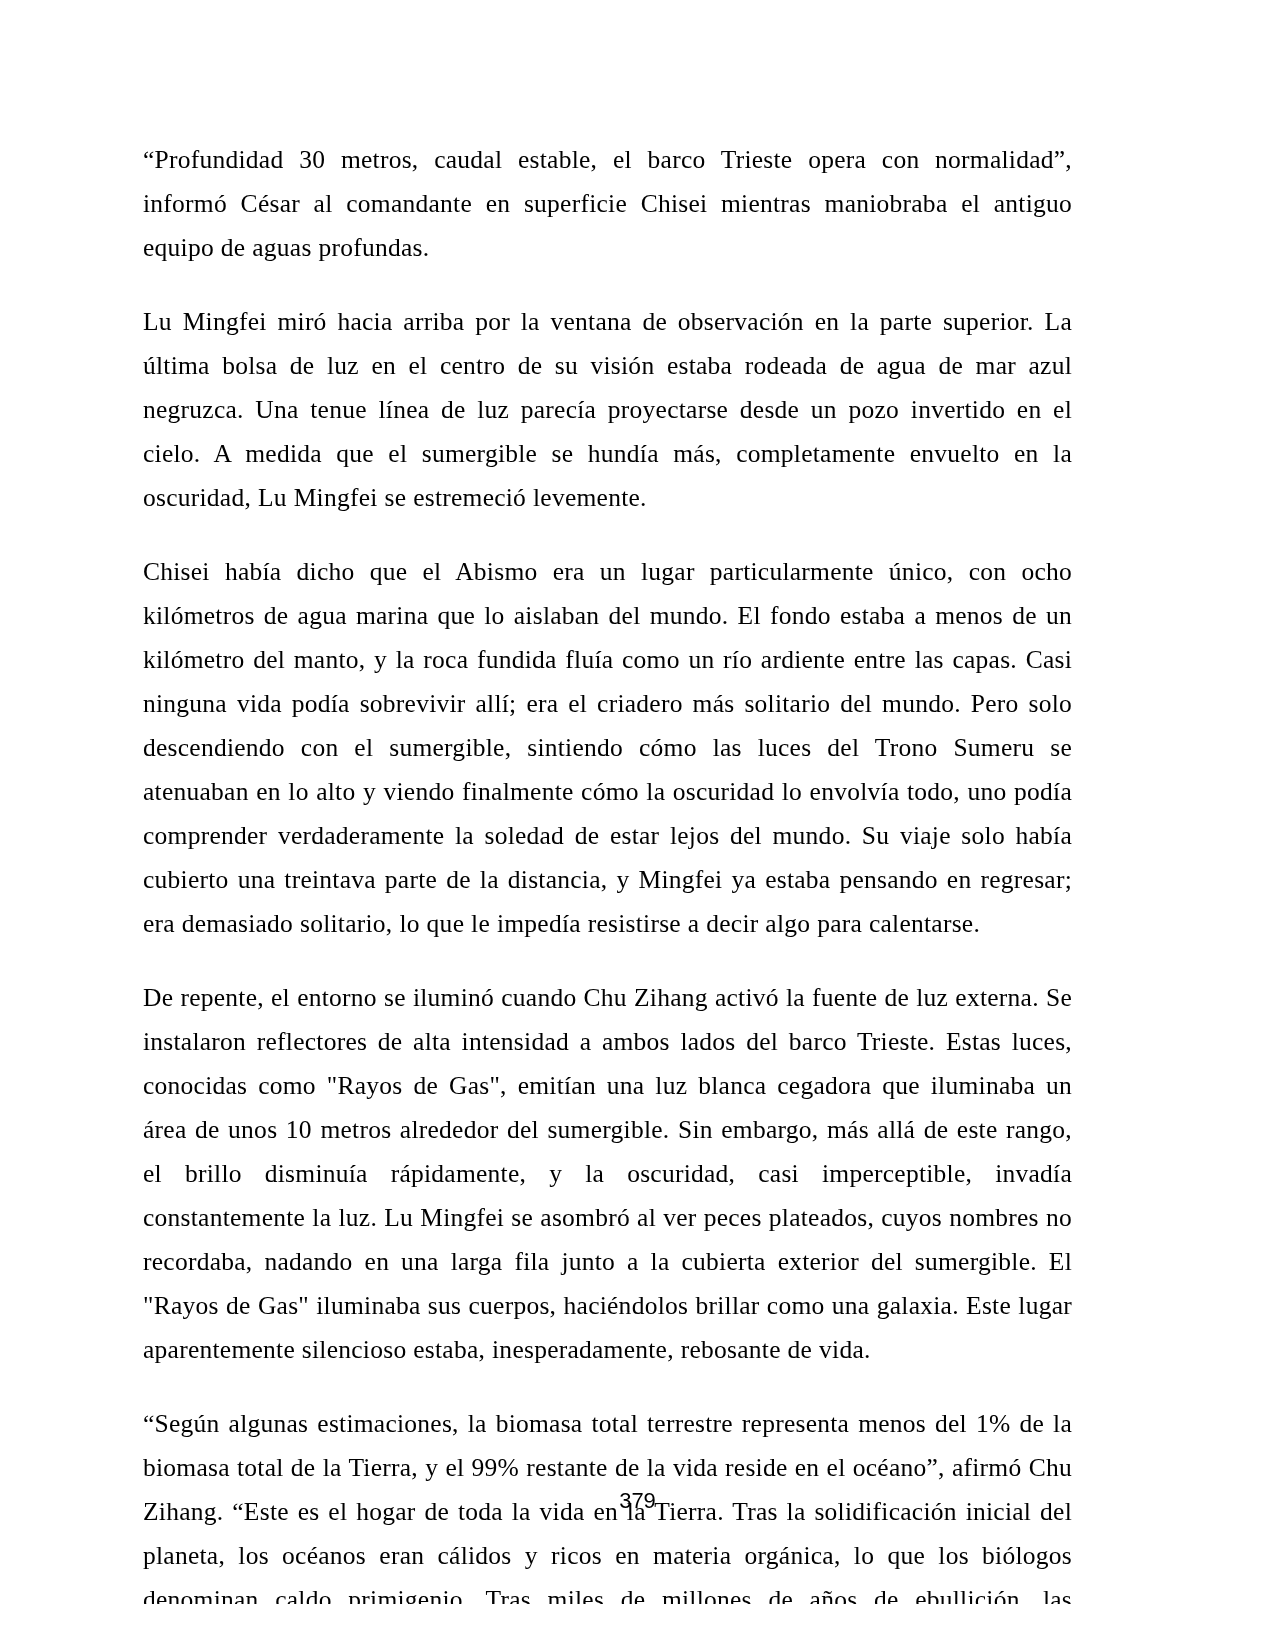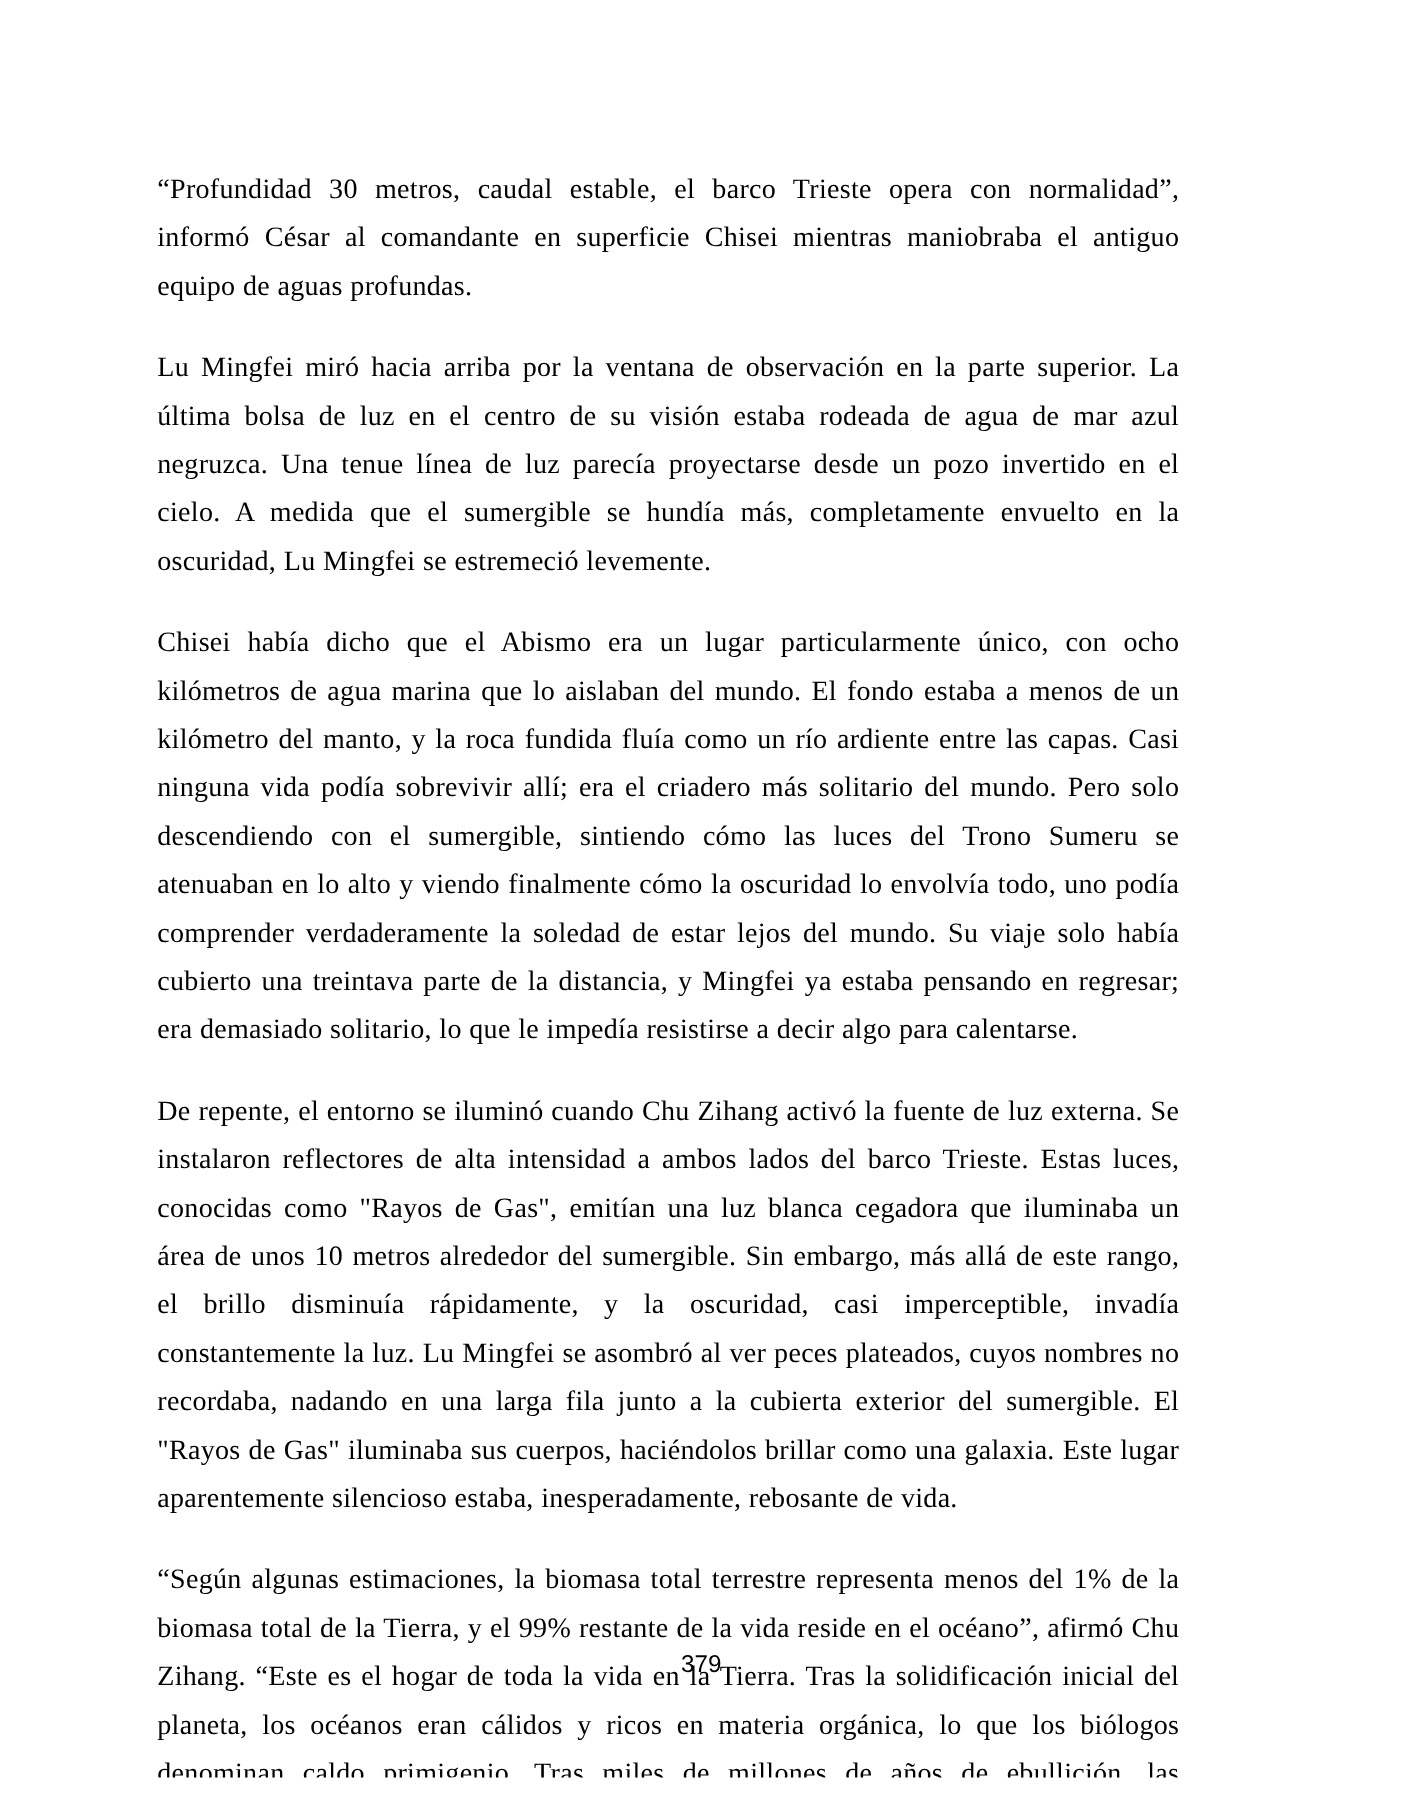--- a/index.html
+++ b/index.html
@@ -6,21 +6,21 @@
   html, body {
     margin: 0;
     padding: 0;
     background: #ffffff;
   }
   .page {
     position: relative;
     width: 1275px;
     height: 1604px;
     background: #ffffff;
-    margin: 12px auto;
+    margin: 0 auto;
     overflow: hidden;
     font-family: "Liberation Serif", "DejaVu Serif", serif;
     color: #000000;
   }
   .content {
     position: absolute;
     left: 143px;
     top: 138px;
     width: 929px;
   }

